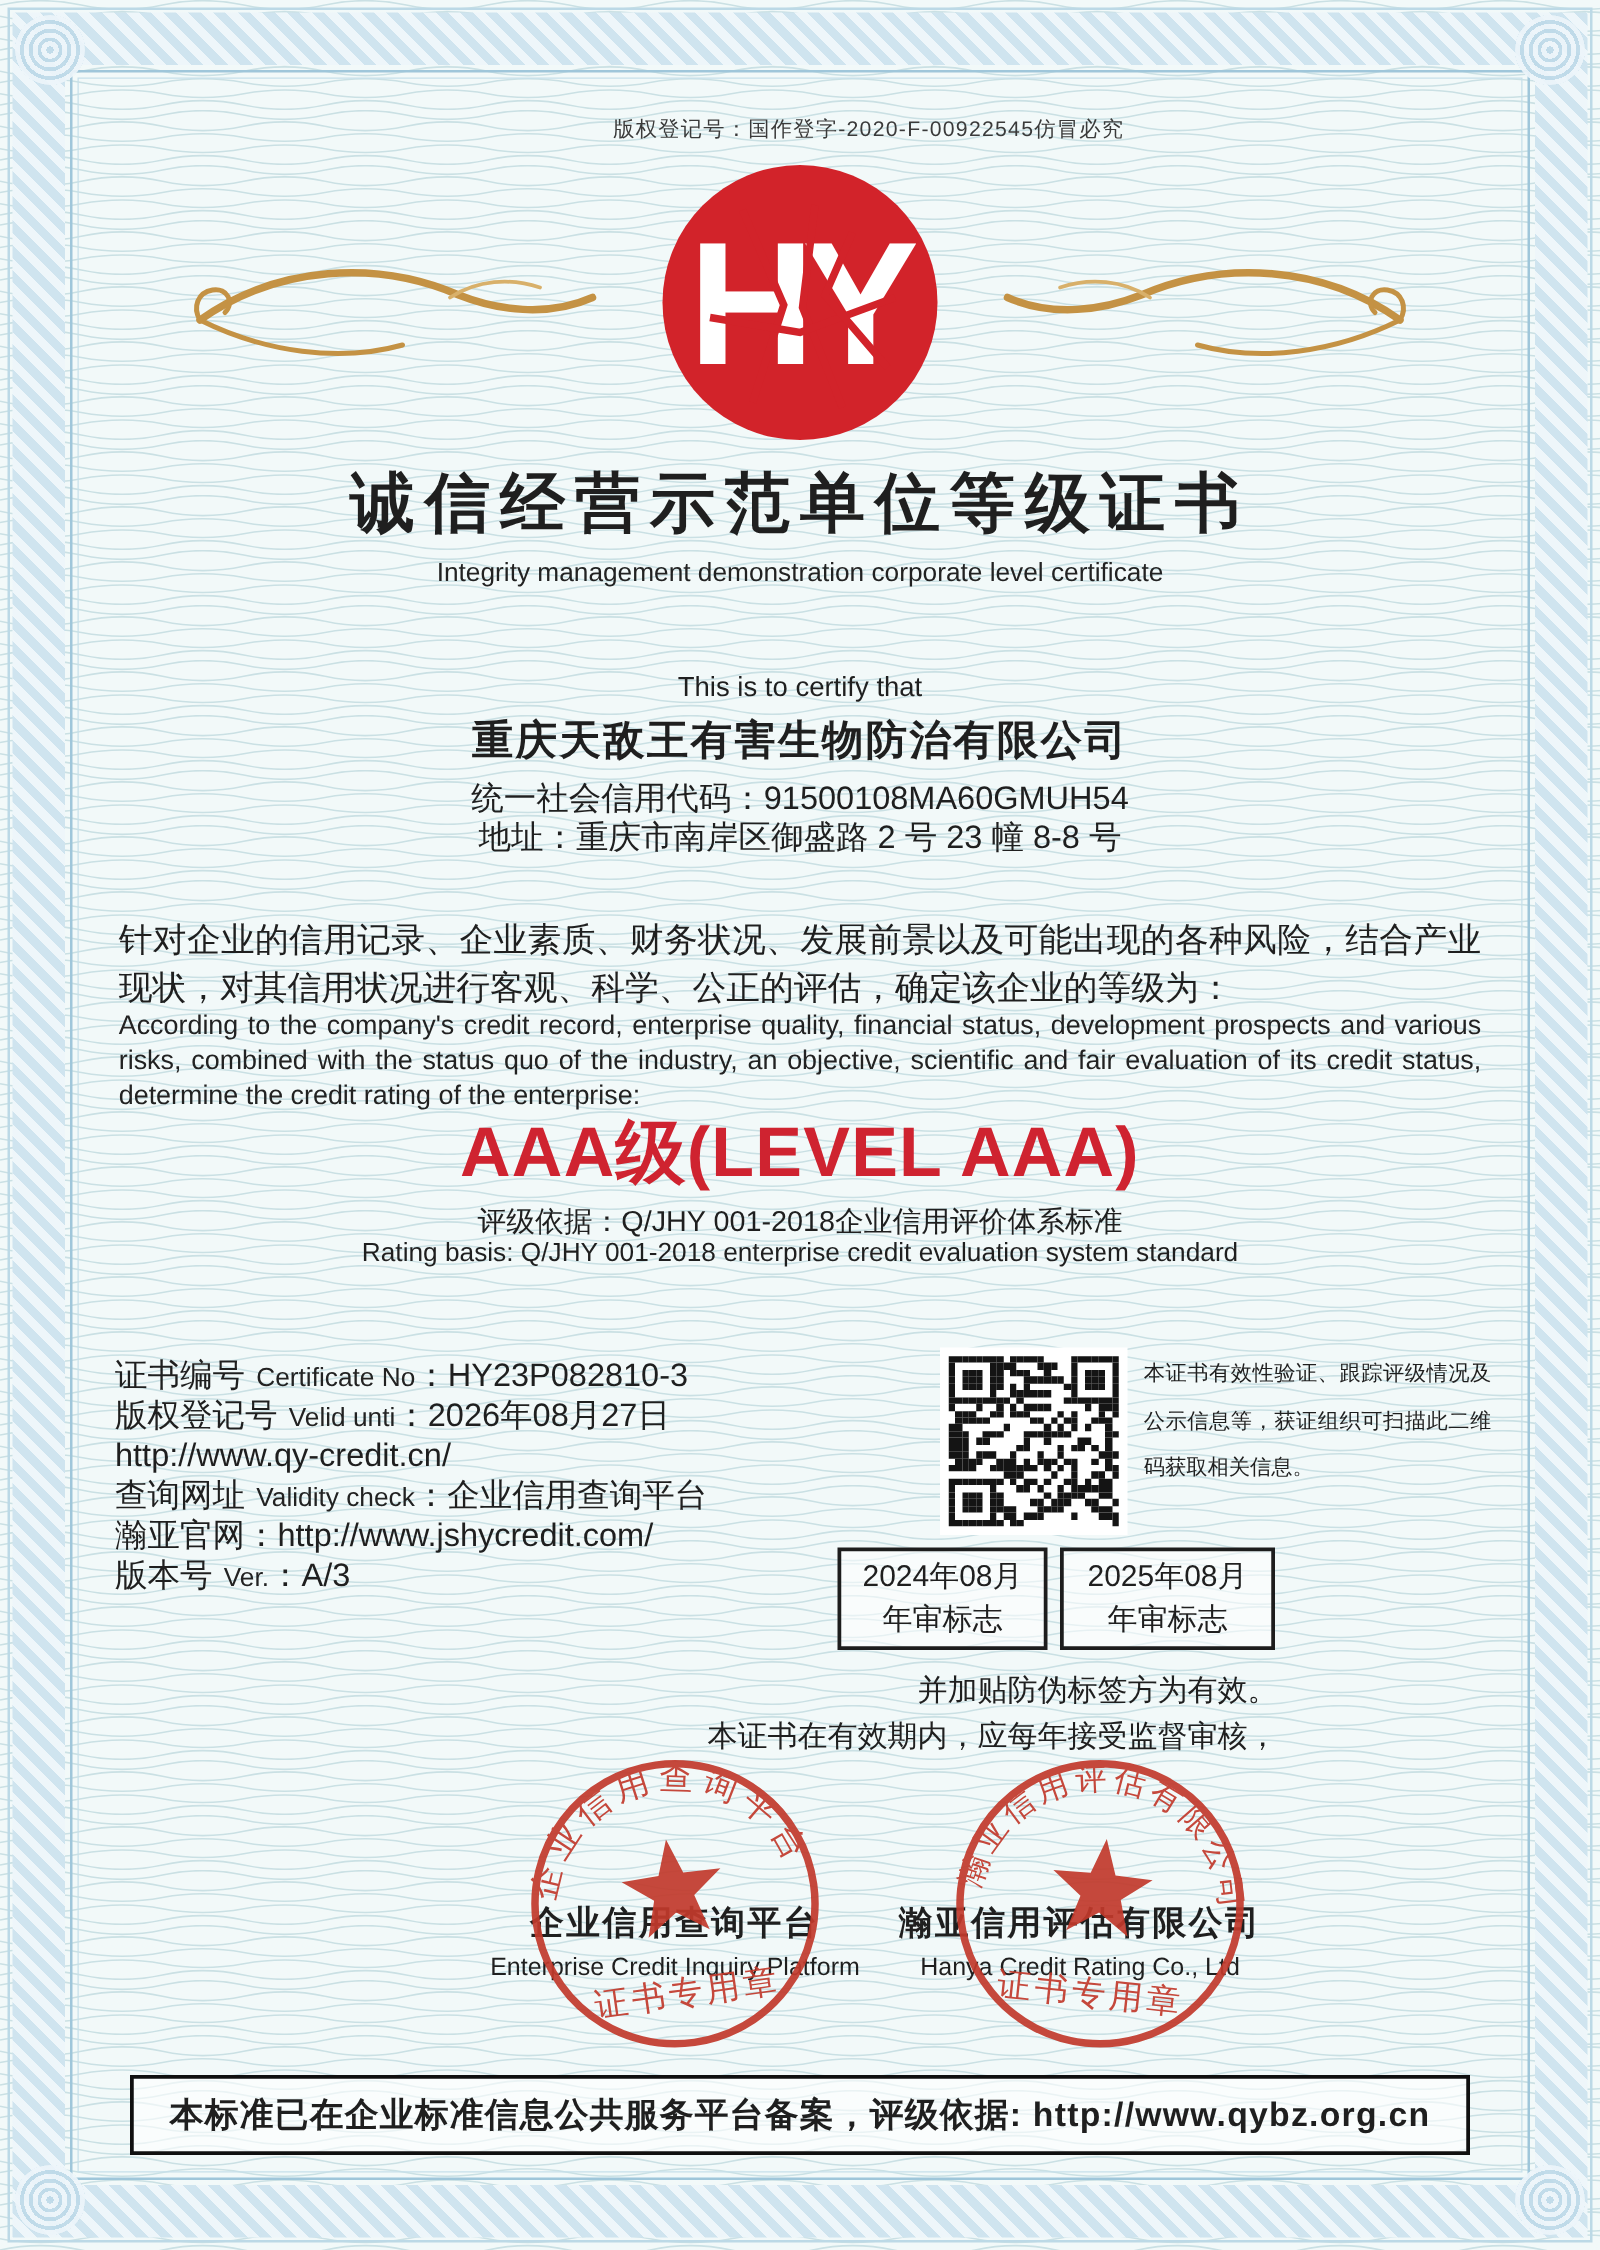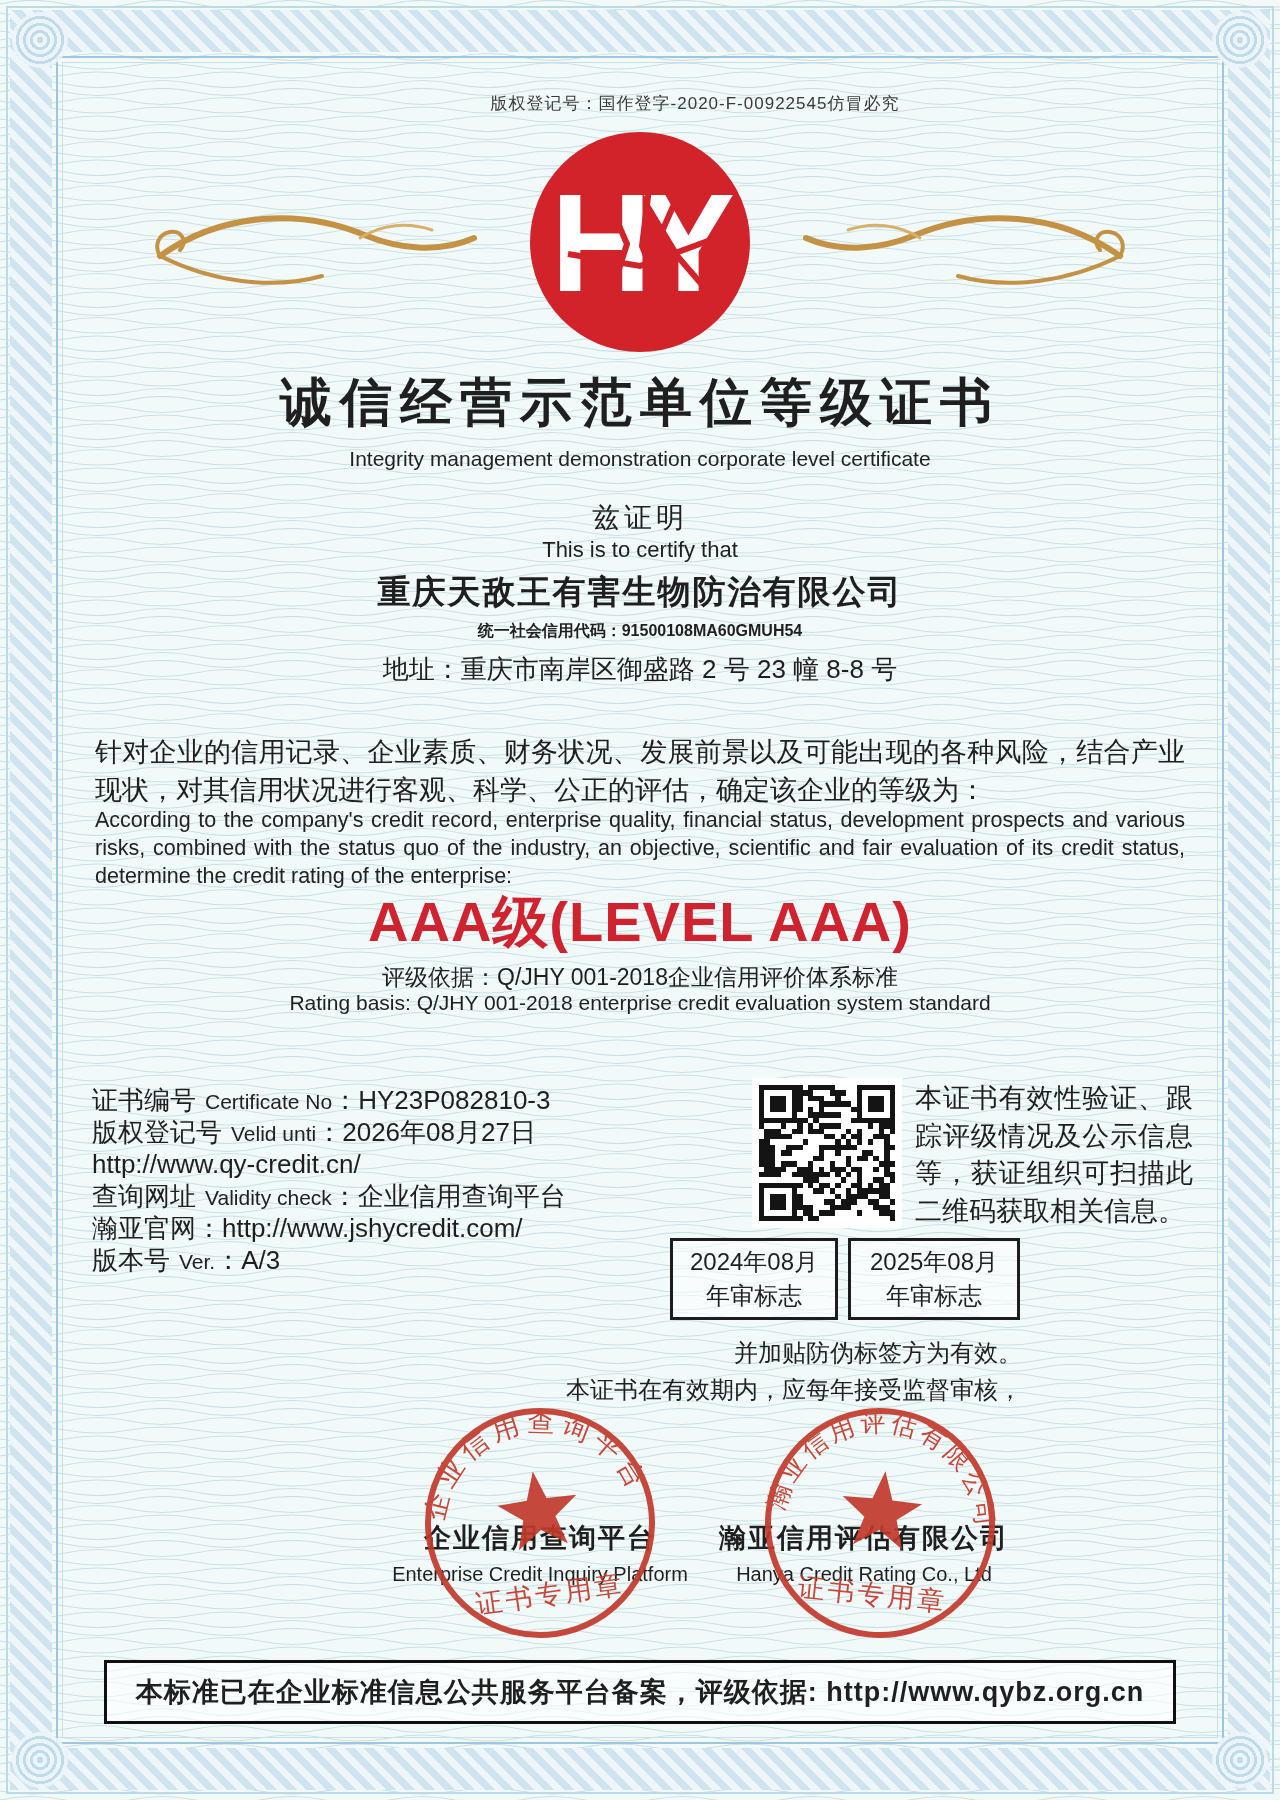--- a/index.html
+++ b/index.html
@@ -29,41 +29,41 @@
 
   .flourish{top:196px;width:330px;height:110px;}
   .fl-l{left:150px;} .fl-r{right:150px;transform:scaleX(-1);}
   .logo{left:524px;top:126px;width:232px;height:232px;}
 
   .title{top:368px;font-size:52px;font-weight:700;letter-spacing:8px;}
   .subtitle{top:447px;font-size:21px;color:#222;}
   .certify-zh{top:499px;font-size:28px;letter-spacing:4px;}
   .certify-en{top:537px;font-size:22px;}
   .company{top:570px;font-size:33px;font-weight:700;letter-spacing:2px;}
-  .code-line{top:621px;font-size:16px;font-weight:bold;}
+  .code-line{top:621px;font-size:26px;}
   .addr-line{top:652px;font-size:26px;}
 
   .body-zh{left:95px;top:733px;width:1090px;font-size:27px;line-height:38px;text-align:justify;}
   .body-en{left:95px;top:806px;width:1090px;font-size:21.5px;line-height:28px;text-align:justify;color:#222;}
 
   .level{top:885px;font-size:56px;font-weight:700;color:#cf2330;letter-spacing:1px;}
   .basis-zh{top:962px;font-size:23px;}
   .basis-en{top:991px;font-size:21px;}
 
   .details{left:92px;top:1084px;width:600px;}
   .drow{height:32px;line-height:32px;white-space:nowrap;}
   .dzh{font-size:26px;}
   .den{font-size:21px;margin-left:9px;color:#222;}
   .den:empty,.dzh:empty{display:none;margin:0;}
   .dval{font-size:26px;}
 
   .qr{left:752px;top:1078px;width:150px;height:150px;background:#fff;padding:7px;box-sizing:border-box;
       display:grid;grid-template-rows:repeat(25,1fr);grid-template-columns:repeat(25,1fr);}
   .qr i{background:#141414;display:block;}
-  .qr-note{left:915px;top:1080px;width:278px;font-size:27px;line-height:37.5px;text-align:justify;}
+  .qr-note{left:915px;top:1080px;width:278px;font-size:17px;line-height:37.5px;text-align:justify;}
 
   .rev-box{top:1238px;height:82px;border:3px solid #1d1d1d;background:rgba(255,255,255,.55);
     display:flex;flex-direction:column;justify-content:center;text-align:center;
     font-size:24px;line-height:34px;box-sizing:border-box;}
   .rb-1{left:670px;width:168px;} .rb-2{left:848px;width:172px;}
   .review-note{left:520px;top:1334px;width:502px;text-align:right;font-size:24px;line-height:37px;}
 
   .stamp{width:250px;height:250px;opacity:.92;z-index:4;}
   .st-l{left:415px;top:1398px;} .st-r{left:755px;top:1398px;}
   .issuer{top:1520px;text-align:center;z-index:3;}
@@ -123,21 +123,20 @@
   </svg>
   <svg class="abs z flourish fl-r" viewBox="0 0 330 110">
     <path d="M10,60 C72,16 152,12 217,40 C247,52 288,58 324,42" fill="none" stroke="#c49244" stroke-width="6" stroke-linecap="round"></path>
     <path d="M10,60 C62,86 122,94 172,80" fill="none" stroke="#c49244" stroke-width="4" stroke-linecap="round"></path>
     <path d="M10,60 C4,50 8,38 20,36 C32,34 38,46 30,54" fill="none" stroke="#c49244" stroke-width="4" stroke-linecap="round"></path>
     <path d="M210,42 C232,28 258,26 282,34" fill="none" stroke="#d8b06a" stroke-width="3" stroke-linecap="round"></path>
   </svg>
 
   <div class="abs z center title">诚信经营示范单位等级证书</div>
   <div class="abs z center subtitle">Integrity management demonstration corporate level certificate</div>
-  <div class="abs z center certify-zh">兹证明</div>
   <div class="abs z center certify-en">This is to certify that</div>
 
   <div class="abs z center company">重庆天敌王有害生物防治有限公司</div>
   <div class="abs z center code-line">统一社会信用代码：91500108MA60GMUH54</div>
   <div class="abs z center addr-line">地址：重庆市南岸区御盛路 2 号 23 幢 8-8 号</div>
 
   <div class="abs z body-zh">针对企业的信用记录、企业素质、财务状况、发展前景以及可能出现的各种风险，结合产业现状，对其信用状况进行客观、科学、公正的评估，确定该企业的等级为：</div>
   <div class="abs z body-en">According to the company's credit record, enterprise quality, financial status, development prospects and various risks, combined with the status quo of the industry, an objective, scientific and fair evaluation of its credit status, determine the credit rating of the enterprise:</div>
 
   <div class="abs z center level">AAA级(LEVEL AAA)</div>

